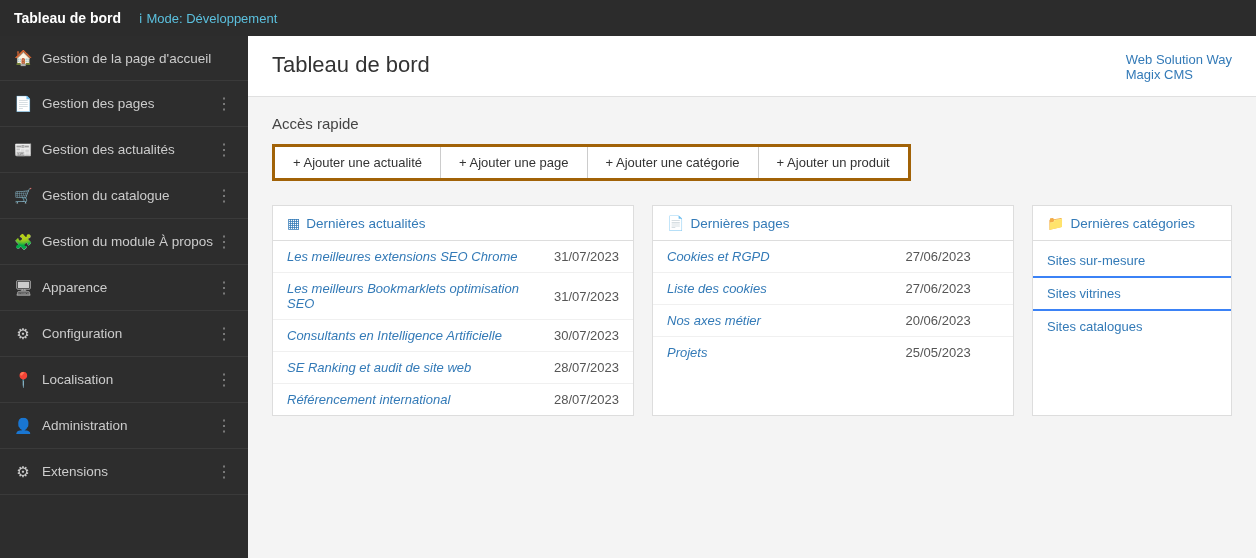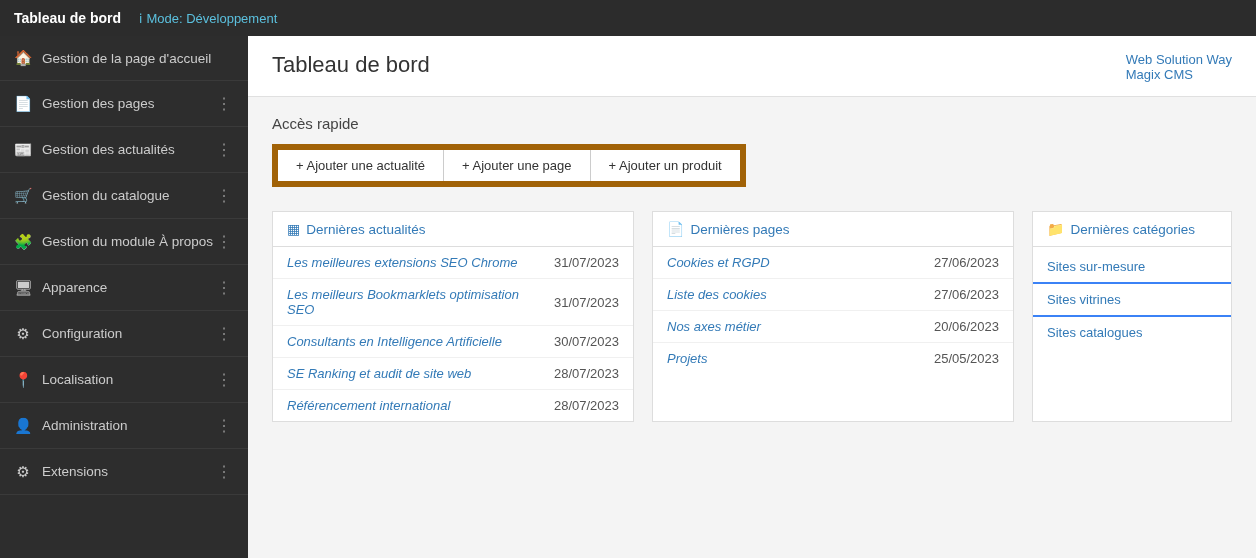--- a/index.html
+++ b/index.html
@@ -62,21 +62,21 @@
       justify-content: space-between;
       align-items: flex-start;
     }
     #main-header .page-title { font-size: 22px; color: #333; font-weight: normal; }
     #main-header .brand-links { text-align: left; }
     #main-header .brand-links a { color: #337ab7; font-size: 13px; display: block; text-decoration: none; }
 
     
     #quick-access { padding: 18px 40px 10px 24px; }
     #quick-access .section-title { font-size: 15px; color: #444; margin-bottom: 12px; }
-    .quick-buttons { display: flex; gap: 0; border: 6px solid #a16207; width: fit-content; }
+    .quick-buttons { display: flex; gap: 0; border: 3px solid #a16207; width: fit-content; }
     .quick-btn {
       background: #fff;
       border: none;
       border-right: 1px solid #ccc;
       padding: 8px 18px;
       cursor: pointer;
       font-size: 13px;
       color: #333;
     }
     .quick-btn:last-child { border-right: none; }
@@ -109,21 +109,21 @@
       gap: 6px;
       background: #fff;
     }
     .dash-section-header .header-icon { font-size: 14px; }
 
     .dash-table { width: 100%; border-collapse: collapse; }
     .dash-table tr { border-bottom: 1px solid #f0f0f0; }
     .dash-table tr:last-child { border-bottom: none; }
     .dash-table td { padding: 8px 14px; font-size: 13px; }
     .dash-table td a { color: #337ab7; text-decoration: none; font-style: italic; }
-    .dash-table td.date { color: #555; text-align: right; white-space: nowrap; }
+    .dash-table td.date { color: #555; text-align: center; white-space: nowrap; }
 
     
     .cat-list { padding: 4px 0; }
     .cat-item { padding: 8px 14px; font-size: 13px; border-bottom: 2px solid #3b82f6; }
     .cat-item:last-child { border-bottom: none; }
     .cat-item a { color: #337ab7; text-decoration: none; }
   </style>
 </head>
 <body>
 
@@ -201,20 +201,21 @@
           <a href="#">Magix CMS</a>
         </div>
     </div>
 
     <div id="quick-access">
       <div class="section-title">Accès rapide</div>
       <div class="quick-buttons">
 
       <button class="quick-btn">+ Ajouter une actualité</button>
           <button class="quick-btn">+ Ajouter une page</button>
+          <button class="quick-btn">+ Ajouter une catégorie</button>
           <button class="quick-btn">+ Ajouter un produit</button>
         </div>
     </div>
 
     <div id="dashboard-grid">
 
       <div class="dash-section">
         <div class="dash-section-header">
           <span class="header-icon">▦</span>
           <span>Dernières actualités</span>

